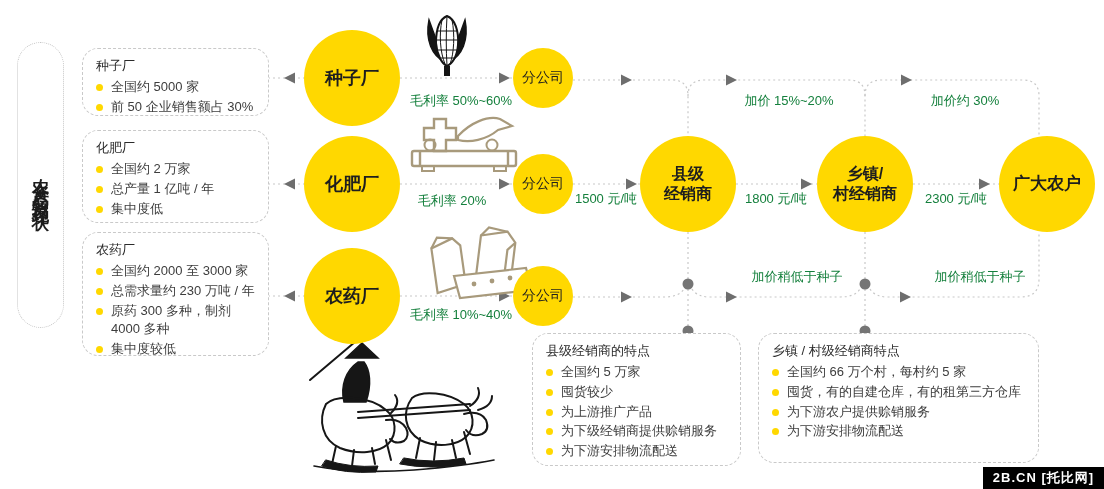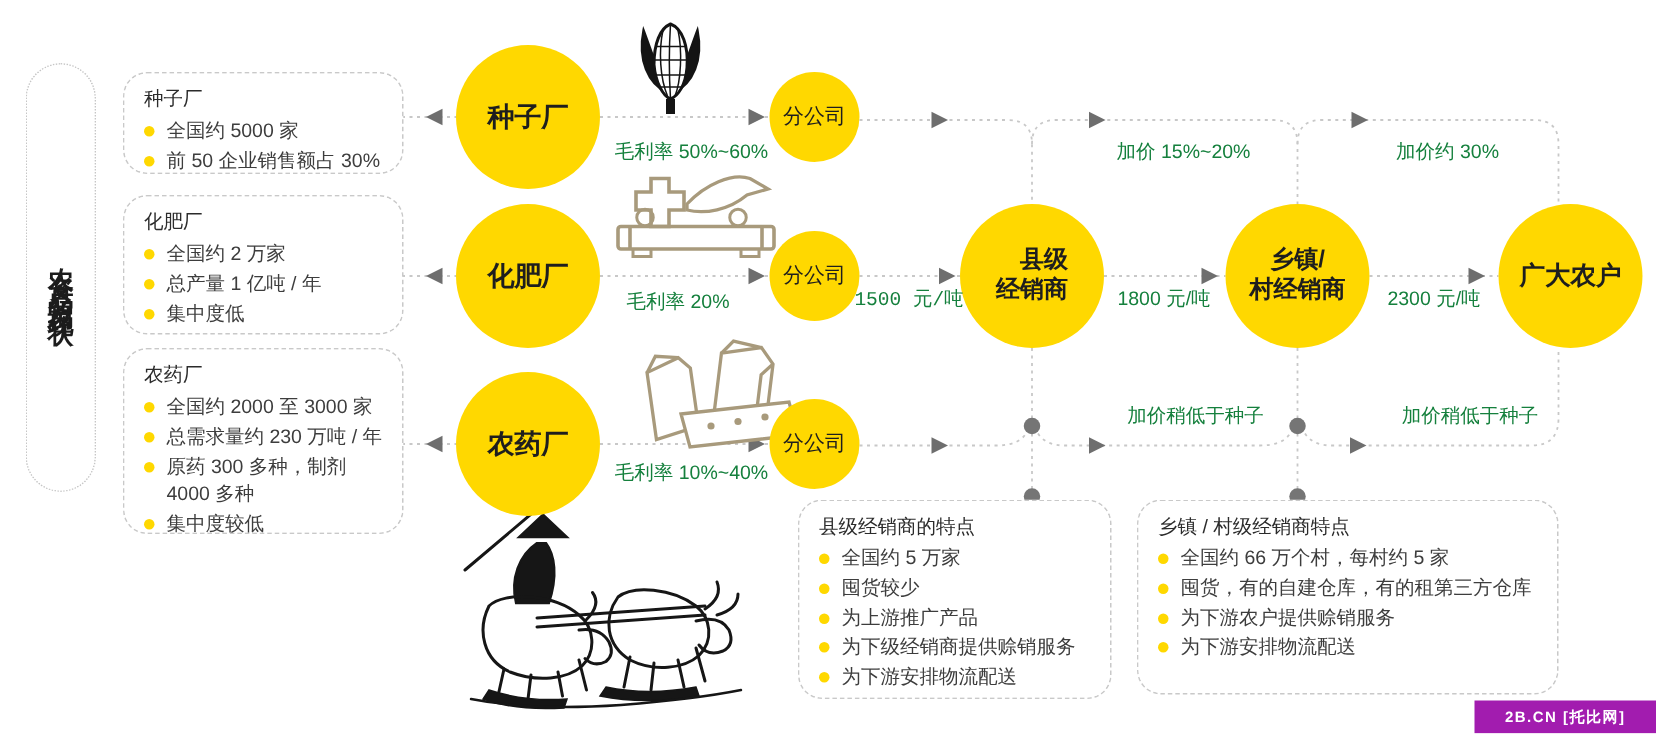--- a/index.html
+++ b/index.html
@@ -43,22 +43,22 @@
   .circle-sm{width:60px;height:60px;font-size:14px;font-weight:500;}
 
   
   .flabel{
     position:absolute;transform:translateX(-50%);white-space:nowrap;
     font-size:13px;color:#15803d;
   }
 
   
   .watermark{
-    position:absolute;right:0;bottom:0;width:121px;height:22px;background:#a21caf;
-    color:#fff;font-weight:bold;font-size:10px;display:flex;align-items:center;
+    position:absolute;right:0;bottom:0;width:121px;height:22px;background:#000000;
+    color:#fff;font-weight:bold;font-size:13px;display:flex;align-items:center;
     justify-content:center;letter-spacing:1px;
   }
 </style>
 </head>
 <body>
 
 <div class="canvas">
 
   <svg class="svg-layer" viewBox="0 0 1104 489">
     <g stroke="#c8c8c8" stroke-width="1.2" stroke-dasharray="2 3" fill="none">
@@ -226,31 +226,31 @@
   </div>
 
   <div class="circle circle-lg" style="left:304px;top:30px;">种子厂</div>
   <div class="circle circle-lg" style="left:304px;top:136px;">化肥厂</div>
   <div class="circle circle-lg" style="left:304px;top:248px;">农药厂</div>
 
   <div class="circle circle-sm" style="left:513px;top:48px;">分公司</div>
   <div class="circle circle-sm" style="left:513px;top:154px;">分公司</div>
   <div class="circle circle-sm" style="left:513px;top:266px;">分公司</div>
 
-  <div class="circle circle-lg" style="left:640px;top:136px;font-size:16px;text-align:right;">县级
+  <div class="circle circle-lg" style="left:640px;top:136px;font-size:16px;">县级
 经销商</div>
   <div class="circle circle-lg" style="left:817px;top:136px;font-size:16px;">乡镇/
 村经销商</div>
   <div class="circle circle-lg" style="left:999px;top:136px;font-size:17px;">广大农户</div>
 
   <div class="flabel" style="left:461px;top:92px;">毛利率 50%~60%</div>
   <div class="flabel" style="left:452px;top:192px;">毛利率 20%</div>
   <div class="flabel" style="left:461px;top:306px;">毛利率 10%~40%</div>
 
-  <div class="flabel" style="left:606px;top:190px;font-family:Liberation Mono, monospace;">1500 元/吨</div>
+  <div class="flabel" style="left:606px;top:190px;">1500 元/吨</div>
   <div class="flabel" style="left:776px;top:190px;">1800 元/吨</div>
   <div class="flabel" style="left:956px;top:190px;">2300 元/吨</div>
 
   <div class="flabel" style="left:789px;top:92px;">加价 15%~20%</div>
   <div class="flabel" style="left:965px;top:92px;">加价约 30%</div>
   <div class="flabel" style="left:797px;top:268px;">加价稍低于种子</div>
   <div class="flabel" style="left:980px;top:268px;">加价稍低于种子</div>
 
   <div class="box" style="left:532px;top:333px;width:209px;height:133px;">
     <div class="box-title">县级经销商的特点</div>

